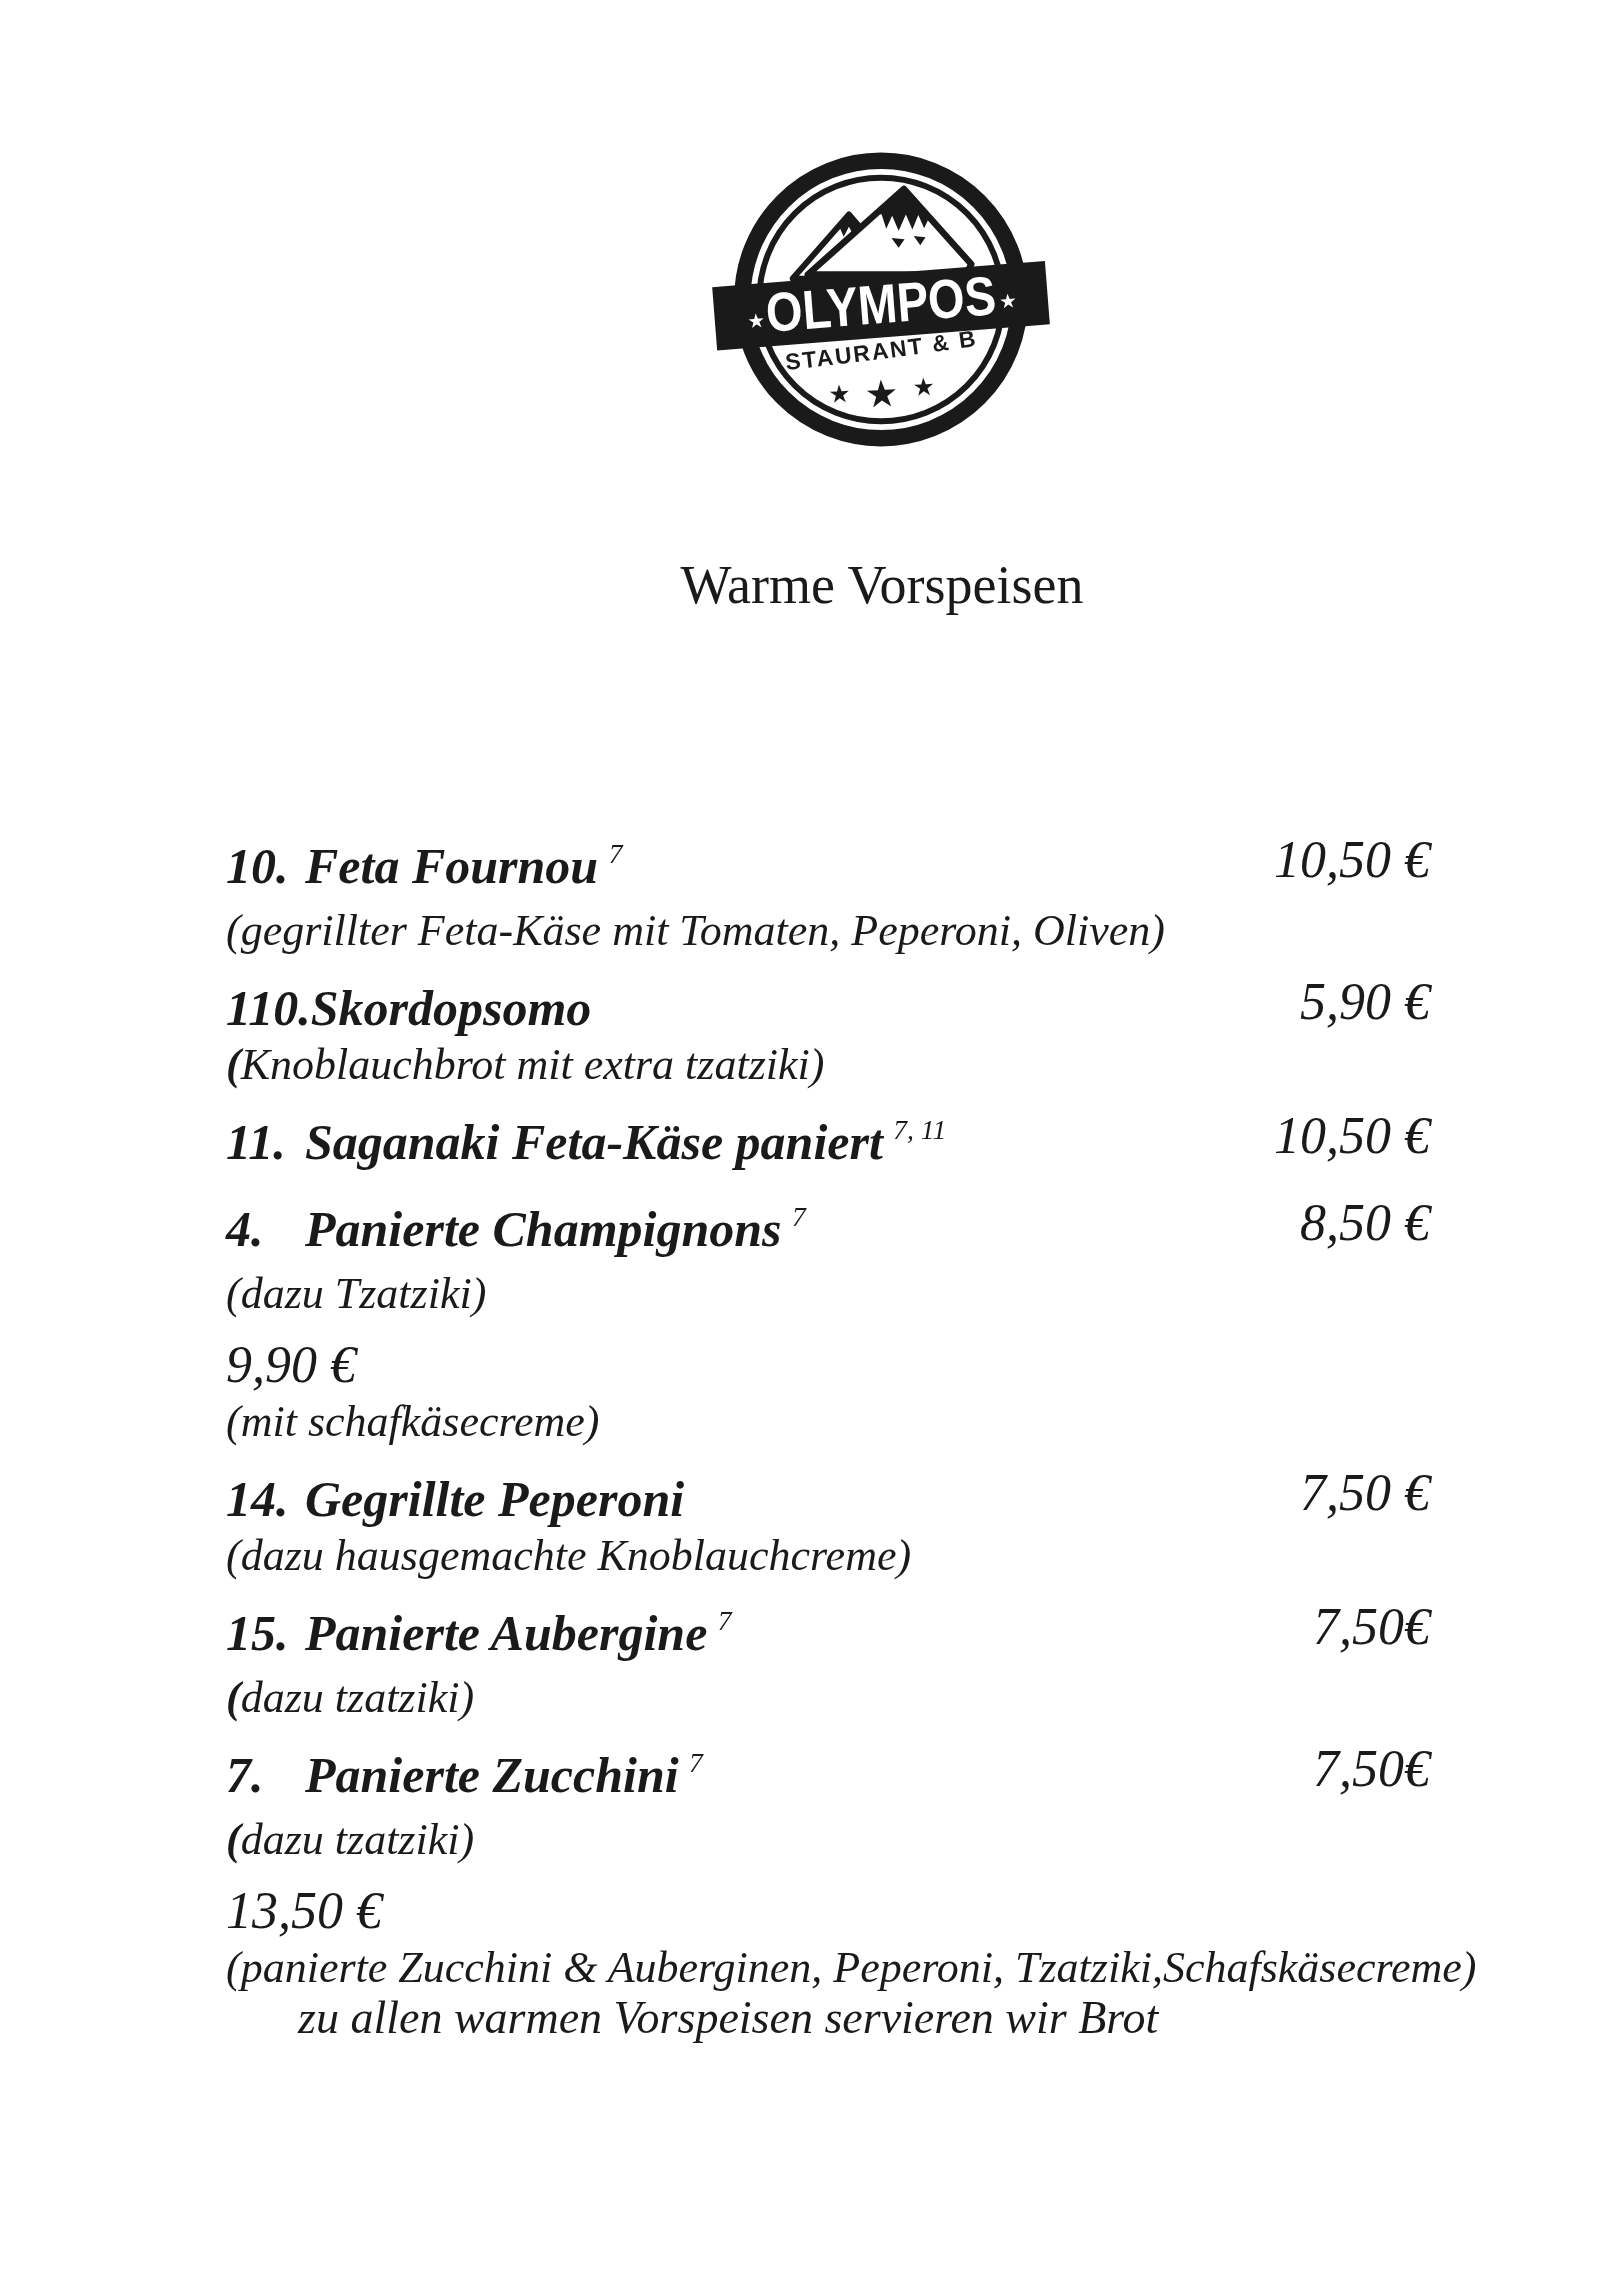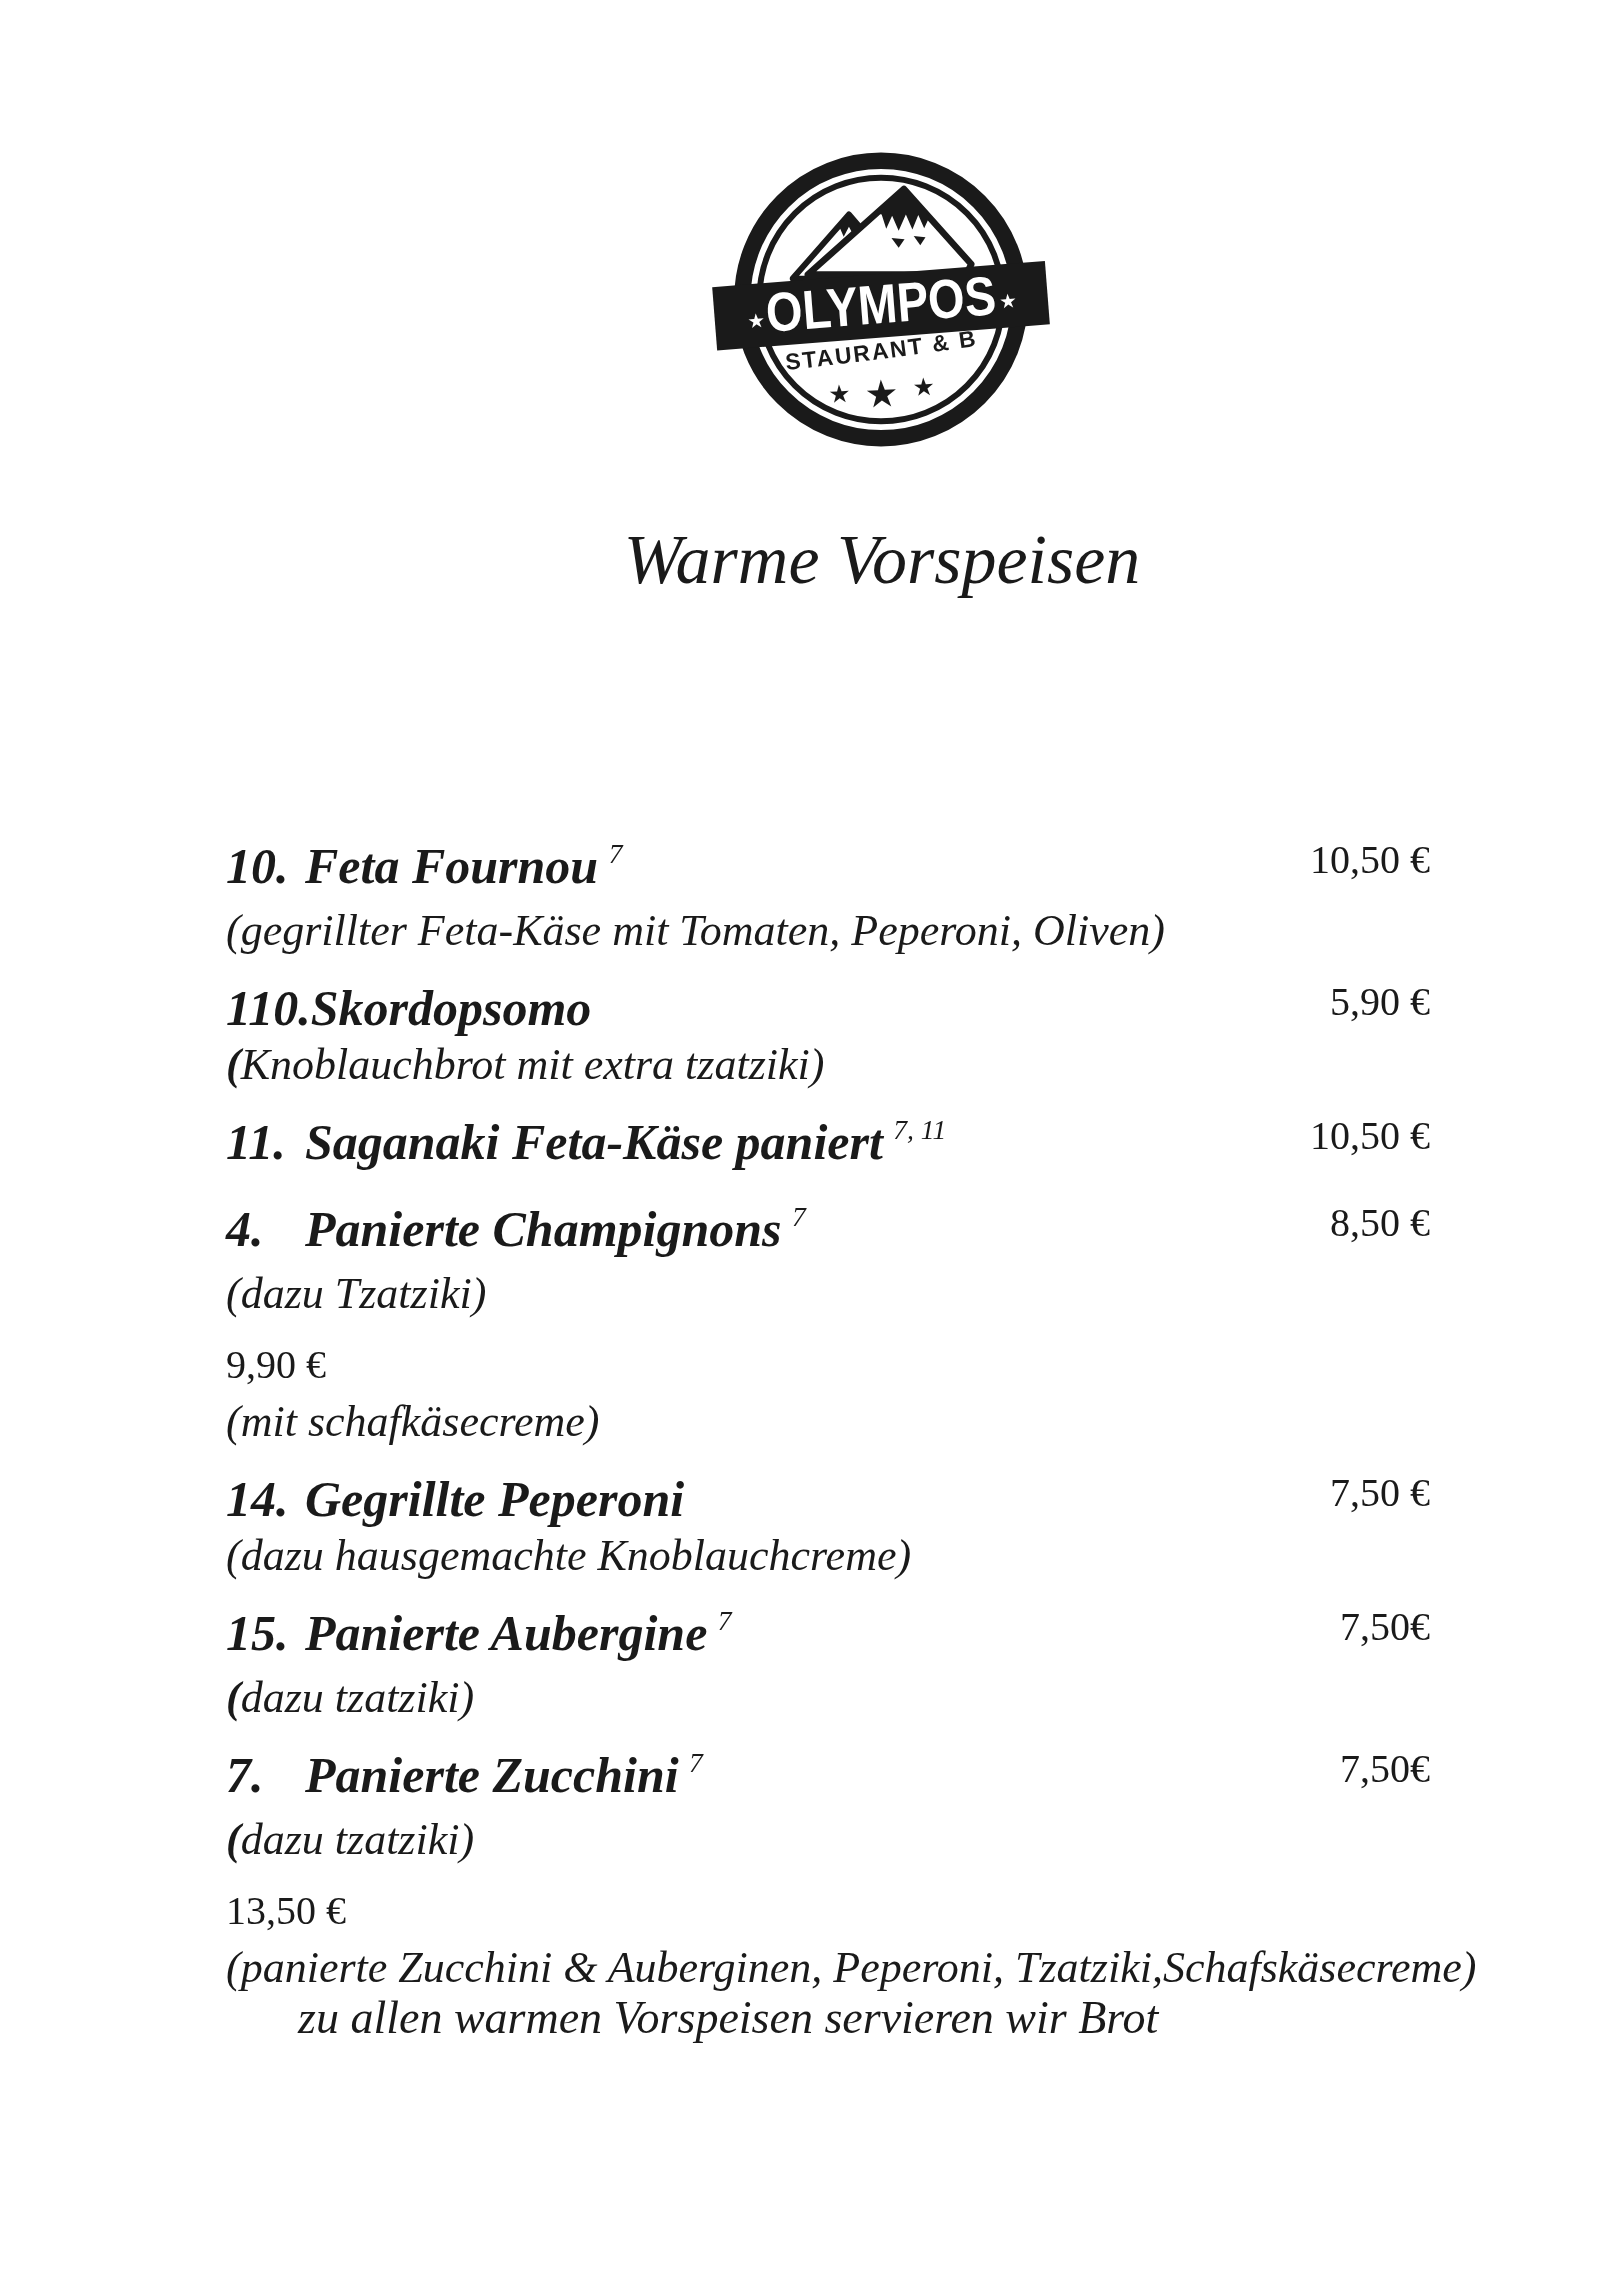--- a/index.html
+++ b/index.html
@@ -19,24 +19,23 @@
   .logo{
     position:absolute;left:714px;top:149px;
     width:334px;height:301px;
     color:var(--ink);
   }
   .logo svg{display:block;width:100%;height:100%;overflow:visible;}
   .logo .sans{font-family:"Liberation Sans", sans-serif;}
   .logo .starfont{font-family:"DejaVu Sans", sans-serif;}
   
   .title{
-    position:absolute;top:510px;left:882px;
+    position:absolute;top:536px;left:882px;
     transform:translateX(-50%);
-    font-style:italic;
-    font-size:70px;line-height:99px;
+    font-size:54px;line-height:99px;
     white-space:nowrap;
     letter-spacing:0px;
   }
   
   .menu{
     position:absolute;left:226px;top:834px;width:1204px;
   }
   .item{margin-bottom:21px;}
   .item-row{
     display:flex;justify-content:space-between;align-items:flex-start;
@@ -46,22 +45,22 @@
     font-size:50px;line-height:52px;
     white-space:nowrap;
     margin-top:6px;
   }
   .item-head .num{display:inline-block;min-width:79px;}
   .item-head .sup{
     font-weight:normal;font-size:27.5px;
     position:relative;top:-19.6px;margin-left:10.5px;
   }
   .price{
-    font-weight:normal;
-    font-size:40px;line-height:52px;
+    font-style:italic;font-weight:normal;
+    font-size:52px;line-height:52px;
     white-space:nowrap;
   }
   .desc{
     font-style:italic;font-size:44px;line-height:48px;
     margin-top:7px;white-space:nowrap;
   }
   .desc .desc-bold{font-weight:bold;}
   
   .footer{
     position:absolute;left:298px;top:1990px;

